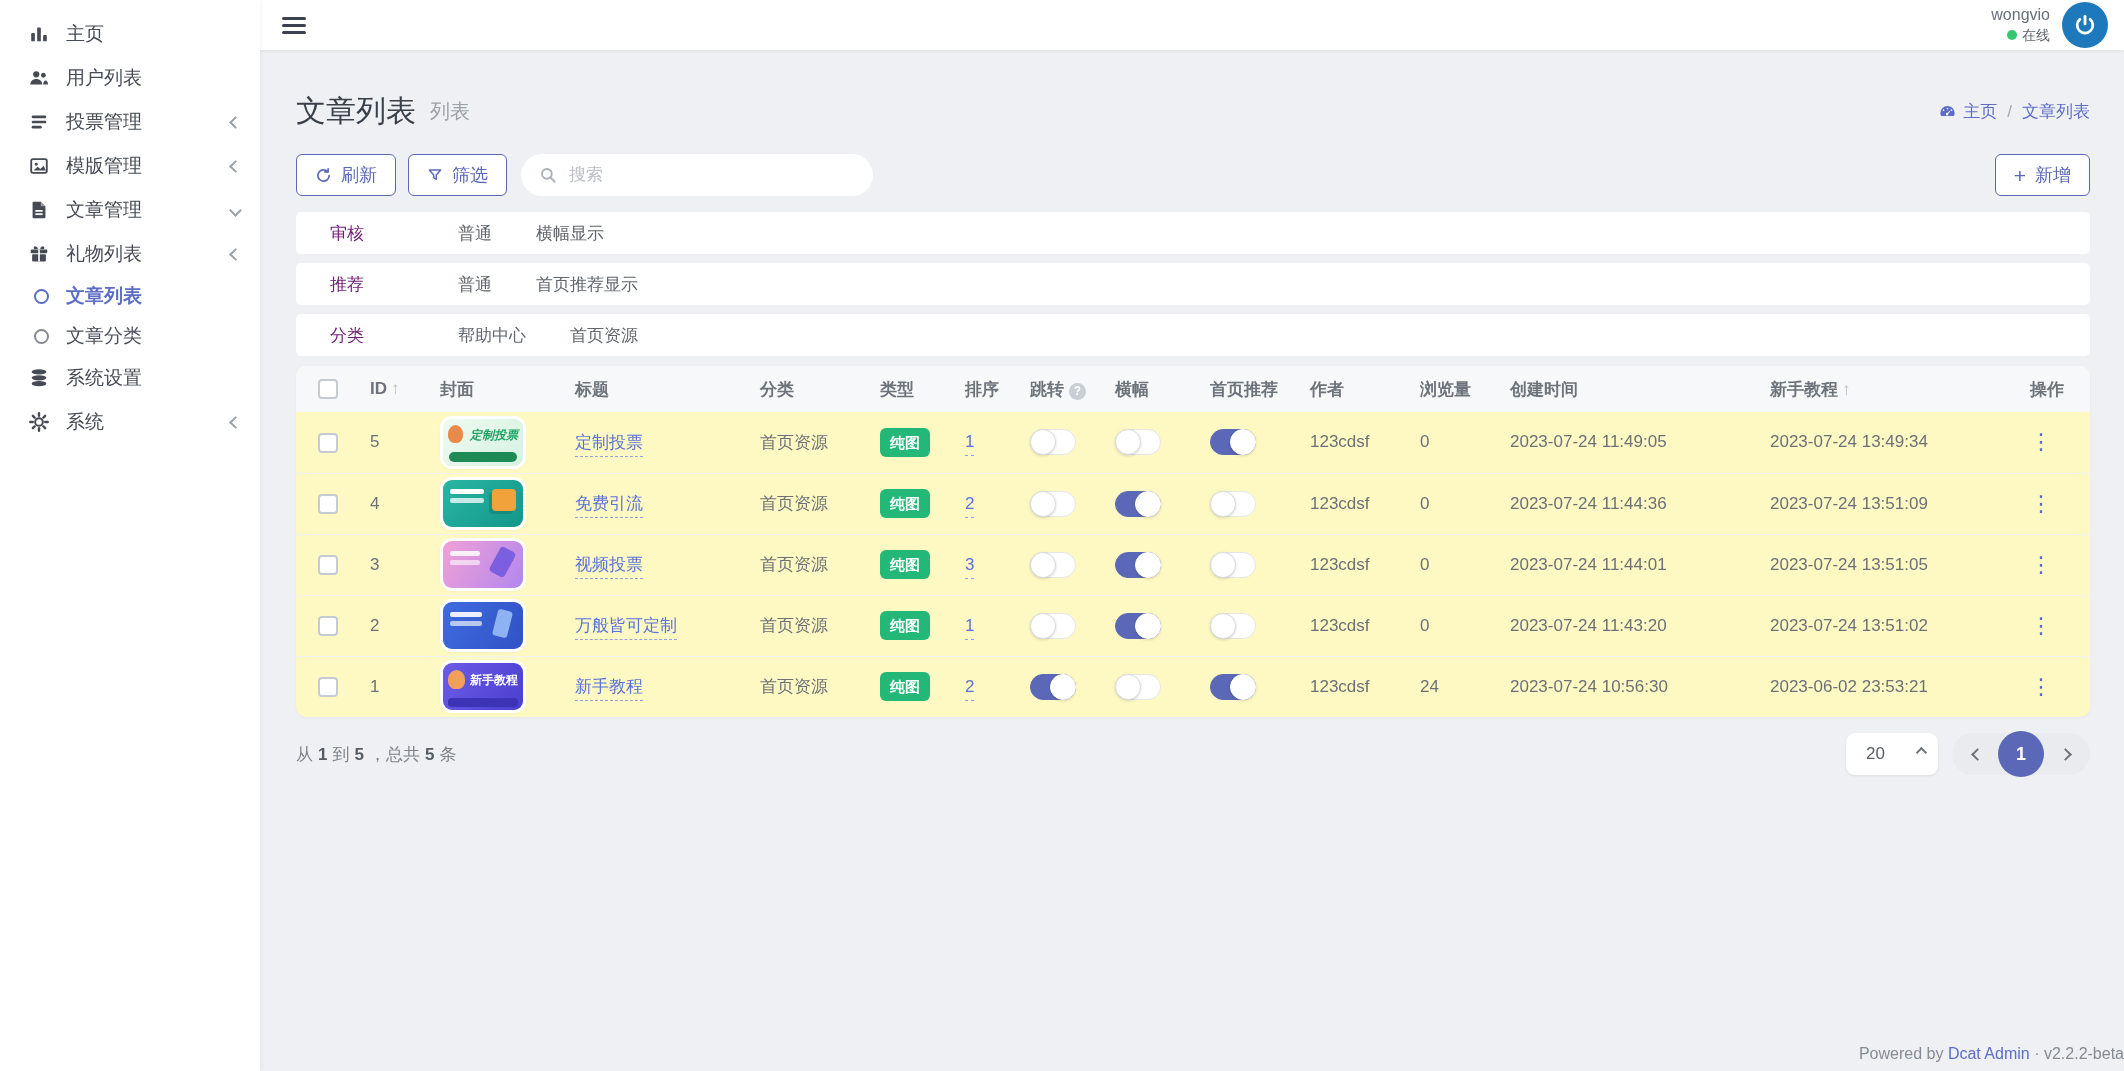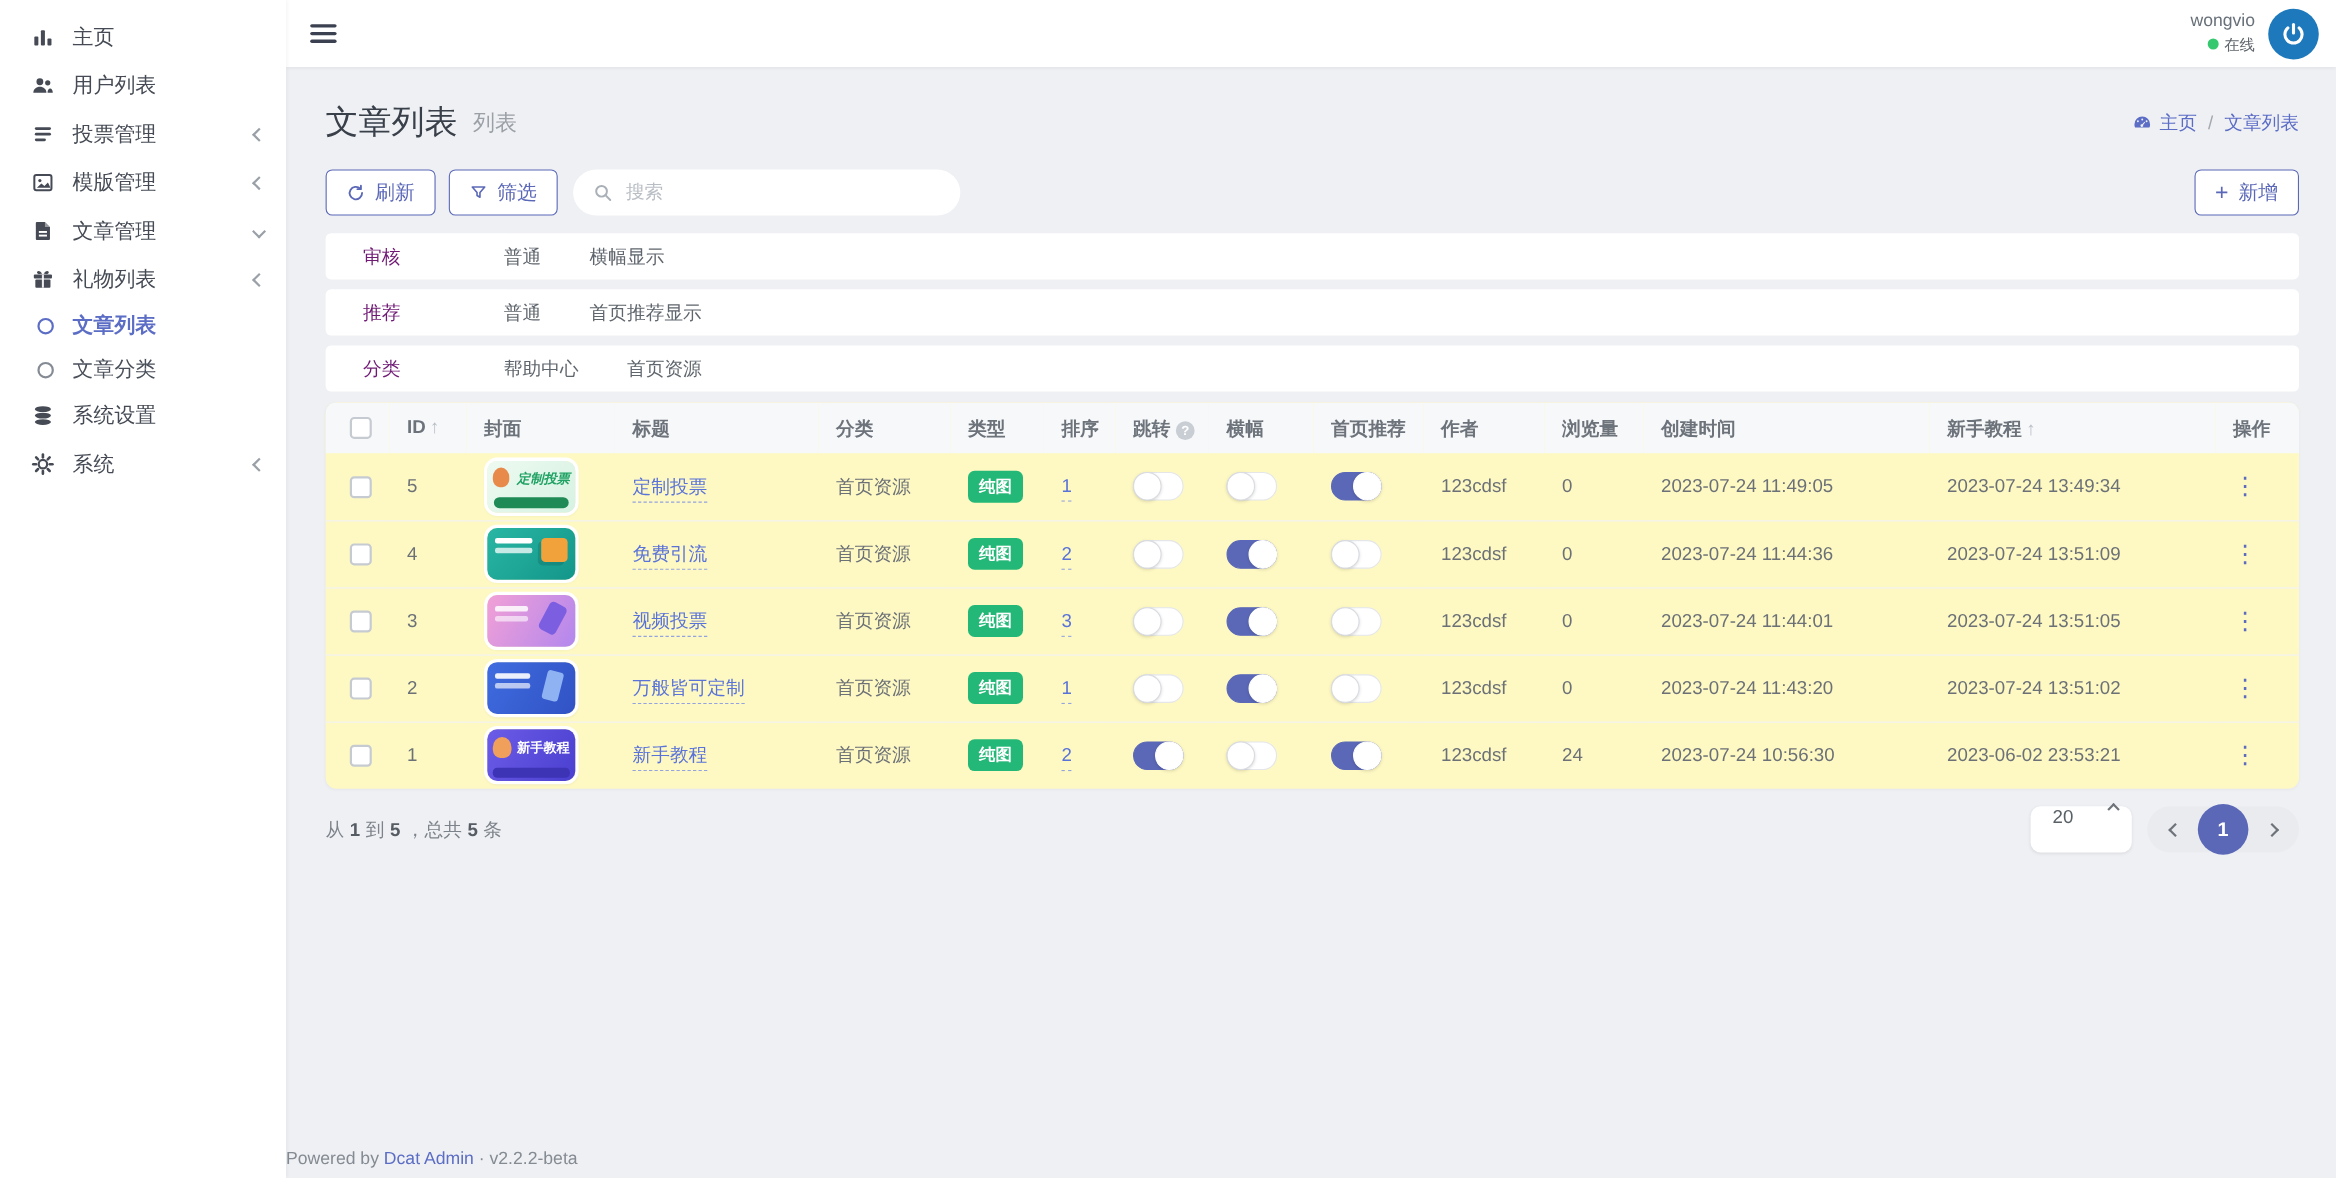--- a/index.html
+++ b/index.html
@@ -29,21 +29,21 @@
   .chev.left { transform:rotate(45deg); }
   .chev.down { transform:rotate(-45deg); }
   .sub-item { display:flex; align-items:center; height:40px; padding-left:34px; cursor:pointer; color:#4a505a; }
   .sub-item .ring { width:15px; height:15px; border:2px solid #858b94; border-radius:50%; }
   .sub-item .slabel { margin-left:17px; font-size:19px; }
   .sub-item.active { color:#5b6dc5; }
   .sub-item.active .ring { border-color:#5b6dc5; }
   .sub-item.active .slabel { font-weight:700; }
   
   .topbar {
-    position:absolute; left:260px; right:0; top:0; height:61px;
+    position:absolute; left:260px; right:0; top:0; height:50px;
     background:#fff; box-shadow:0 1px 3px rgba(0,0,0,.07); z-index:4;
     display:flex; align-items:center; padding:0 16px 0 22px;
   }
   .burger { width:24px; cursor:pointer; }
   .burger div { height:3px; background:#3b4150; margin:4px 0; border-radius:2px; }
   .top-right { margin-left:auto; display:flex; align-items:center; gap:12px; }
   .user-meta { text-align:right; }
   .user-name { font-size:16px; color:#68707a; }
   .user-status { font-size:14px; color:#5f666d; margin-top:3px; }
   .dot { display:inline-block; width:10px; height:10px; border-radius:50%; background:#35c86f; margin-right:5px; }
@@ -122,32 +122,32 @@
   .art-3::after { content:""; position:absolute; left:7px; top:10px; width:32px; height:5px; background:rgba(255,255,255,.9); border-radius:2px; box-shadow:0 9px 0 rgba(255,255,255,.65); }
   .art-4::before { content:""; position:absolute; left:5px; top:7px; width:17px; height:19px; background:#f0a05a; border-radius:50% 50% 40% 40%; }
   .art-4::after { content:""; position:absolute; left:5px; right:5px; bottom:3px; height:9px; border-radius:4px; background:#3d33b5; }
   
   .pager-row { display:flex; align-items:center; margin-top:16px; }
   .pager-summary { font-size:17px; color:#7d838a; }
   .pager-summary b { color:#565c63; margin:0 5px; }
   .pager-right { margin-left:auto; display:flex; align-items:center; gap:14px; }
   .page-size {
     width:92px; height:42px; background:#fff; border-radius:9px; box-shadow:0 1px 3px rgba(0,0,0,.08);
-    display:flex; padding:0 14px 0 20px; font-size:17px; color:#596066; cursor:pointer;
+    display:flex; align-items:center; padding:0 14px 0 20px; font-size:17px; color:#596066; cursor:pointer;
   }
   .page-size .chev-up { margin-left:auto; width:8px; height:8px; border-left:2px solid #6e737a; border-bottom:2px solid #6e737a; transform:rotate(135deg) translate(-2px,0); }
   .pager-pill { height:42px; background:#e9ebef; border-radius:21px; display:flex; align-items:center; padding:0 8px; gap:4px; }
   .pg-nav { width:34px; height:34px; display:flex; align-items:center; justify-content:center; cursor:pointer; }
   .pg-nav .chev { width:9px; height:9px; border-left:2px solid #6e737a; border-bottom:2px solid #6e737a; }
   .pg-current {
     width:46px; height:46px; border-radius:50%; background:#5b68b7; color:#fff;
     display:flex; align-items:center; justify-content:center; font-size:18px; font-weight:700; cursor:pointer;
   }
   
-  .footer { position:absolute; left:260px; right:0; bottom:8px; text-align:left; font-size:16px; color:#848b92; }
+  .footer { position:absolute; left:260px; right:0; bottom:8px; text-align:right; font-size:16px; color:#848b92; }
   .footer a { color:#5b6dc5; text-decoration:none; cursor:pointer; }
 </style>
 </head>
 <body>
 
 <div class="sidebar">
   <div class="menu">
     <div class="m-item">
       <svg class="micon" viewBox="0 0 24 24" fill="currentColor">
           <rect x="3.5" y="11" width="4" height="9" rx="1"></rect>

